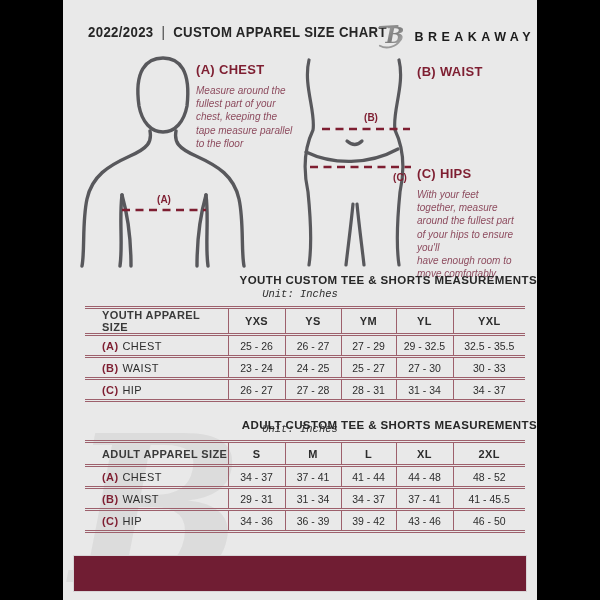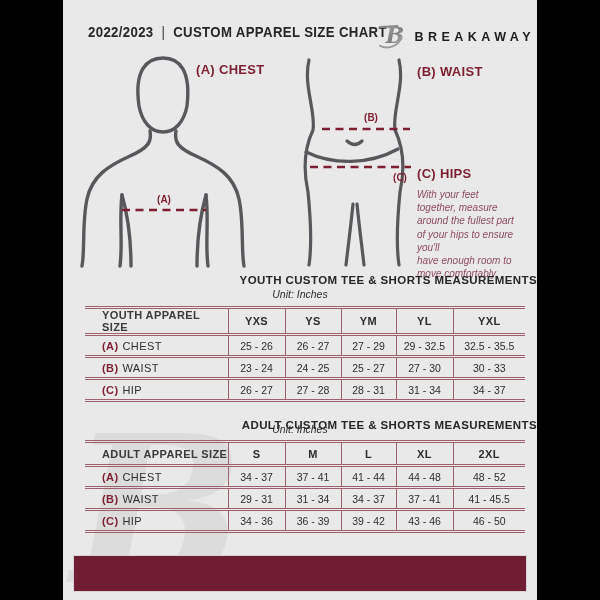--- a/index.html
+++ b/index.html
@@ -27,21 +27,21 @@
   .g-c { left:354px; top:166px; width:120px; }
 
   .fig { position:absolute; }
   .fig-torso { left:14px; top:54px; }
   .fig-lower { left:232px; top:57px; }
 
   
   .sec-title { position:absolute; width:474px; text-align:right; font-weight:bold;
     font-size:11.5px; color:#262626; letter-spacing:.4px; }
   .sec-unit { position:absolute; width:474px; text-align:center; font-style:italic;
-    font-size:10.5px; color:#2d2d2d; }
+    font-size:10.5px; color:#2d2d2d;font-family:Liberation Mono, monospace; }
   .t-youth-title { top:274px; } .t-youth-unit { top:288px; }
   .t-adult-title { top:419px; } .t-adult-unit { top:423px; }
 
   table.size { position:absolute; left:22px; width:440px; border-collapse:collapse; table-layout:fixed;
     border-top:3px double #9d606c; border-bottom:3px double #9d606c; }
   .tbl-youth { top:306px; } .tbl-adult { top:440px; }
   table.size tr { border-bottom:3px double #9d606c; }
   table.size tr:last-child { border-bottom:none; }
   table.size td, table.size th { border-right:1px solid #9d606c; font-size:10.5px; color:#2d2d2d;
     text-align:center; vertical-align:middle; height:22px; padding:0; }
@@ -112,20 +112,25 @@
       <path d="M62 147 C64 168 67 190 69 208"></path>
     </g>
     <line x1="27" y1="72" x2="115" y2="72" stroke="#7e1e31" stroke-width="2.5" stroke-dasharray="8,5.5"></line>
     <line x1="15" y1="110" x2="116" y2="110" stroke="#7e1e31" stroke-width="2.5" stroke-dasharray="8,5.5"></line>
     <text x="76" y="64" text-anchor="middle" font-size="10" font-weight="bold" fill="#7e1e31">(B)</text>
     <text x="105" y="124" text-anchor="middle" font-size="10" font-weight="bold" fill="#7e1e31">(C)</text>
   </svg>
 
   <div class="guide g-a">
     <div class="guide-title"><span class="gk">(A)</span><span>CHEST</span></div>
+    <div class="guide-desc">Measure around the
+fullest part of your
+chest, keeping the
+tape measure parallel
+to the floor</div>
   </div>
   <div class="guide g-b">
     <div class="guide-title"><span class="gk">(B)</span><span>WAIST</span></div>
   </div>
   <div class="guide g-c">
     <div class="guide-title"><span class="gk">(C)</span><span>HIPS</span></div>
     <div class="guide-desc">With your feet
 together, measure
 around the fullest part
 of your hips to ensure

